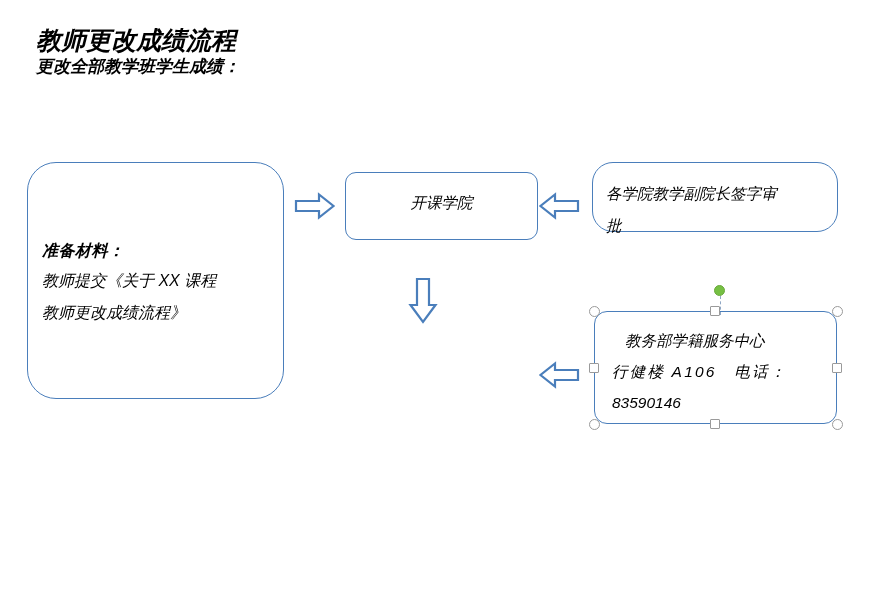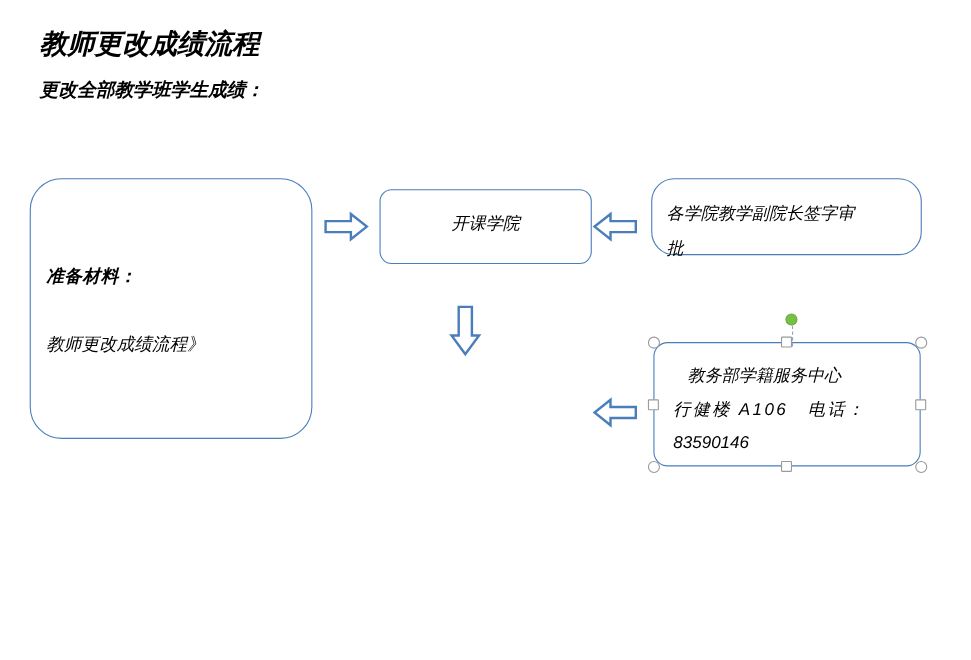--- a/index.html
+++ b/index.html
@@ -10,21 +10,21 @@
   }
   #canvas{position:absolute;inset:0;font-style:italic;}
 
   
   .title{
     position:absolute;left:36px;top:27px;
     font-size:25px;font-weight:bold;letter-spacing:0px;
     white-space:nowrap;line-height:1.1;
   }
   .subtitle{
-    position:absolute;left:36px;top:73px;
+    position:absolute;left:36px;top:58px;
     font-size:17px;font-weight:bold;
     white-space:nowrap;line-height:1.1;
   }
 
   
   .shape{
     position:absolute;
     border:1.6px solid #4a7ebb;
     background:#ffffff;
     box-sizing:border-box;
@@ -88,20 +88,21 @@
 </head>
 <body>
 
 <div id="canvas">
 
   <div class="title">教师更改成绩流程</div>
   <div class="subtitle">更改全部教学班学生成绩：</div>
 
   <div class="shape" id="box-prepare">
     <span class="head">准备材料：</span>
+    <span class="l1">教师提交《关于 XX 课程</span>
     <span class="l2">教师更改成绩流程》</span>
   </div>
 
   <div class="arrow" id="arrow-right-1" style="left:295px;top:193px;">
     <svg width="40" height="26" viewBox="0 0 40 26">
       <path d="M1 8 L24 8 L24 1.5 L38.5 13 L24 24.5 L24 18 L1 18 Z"></path>
     </svg>
   </div>
 
   <div class="shape" id="box-college">

